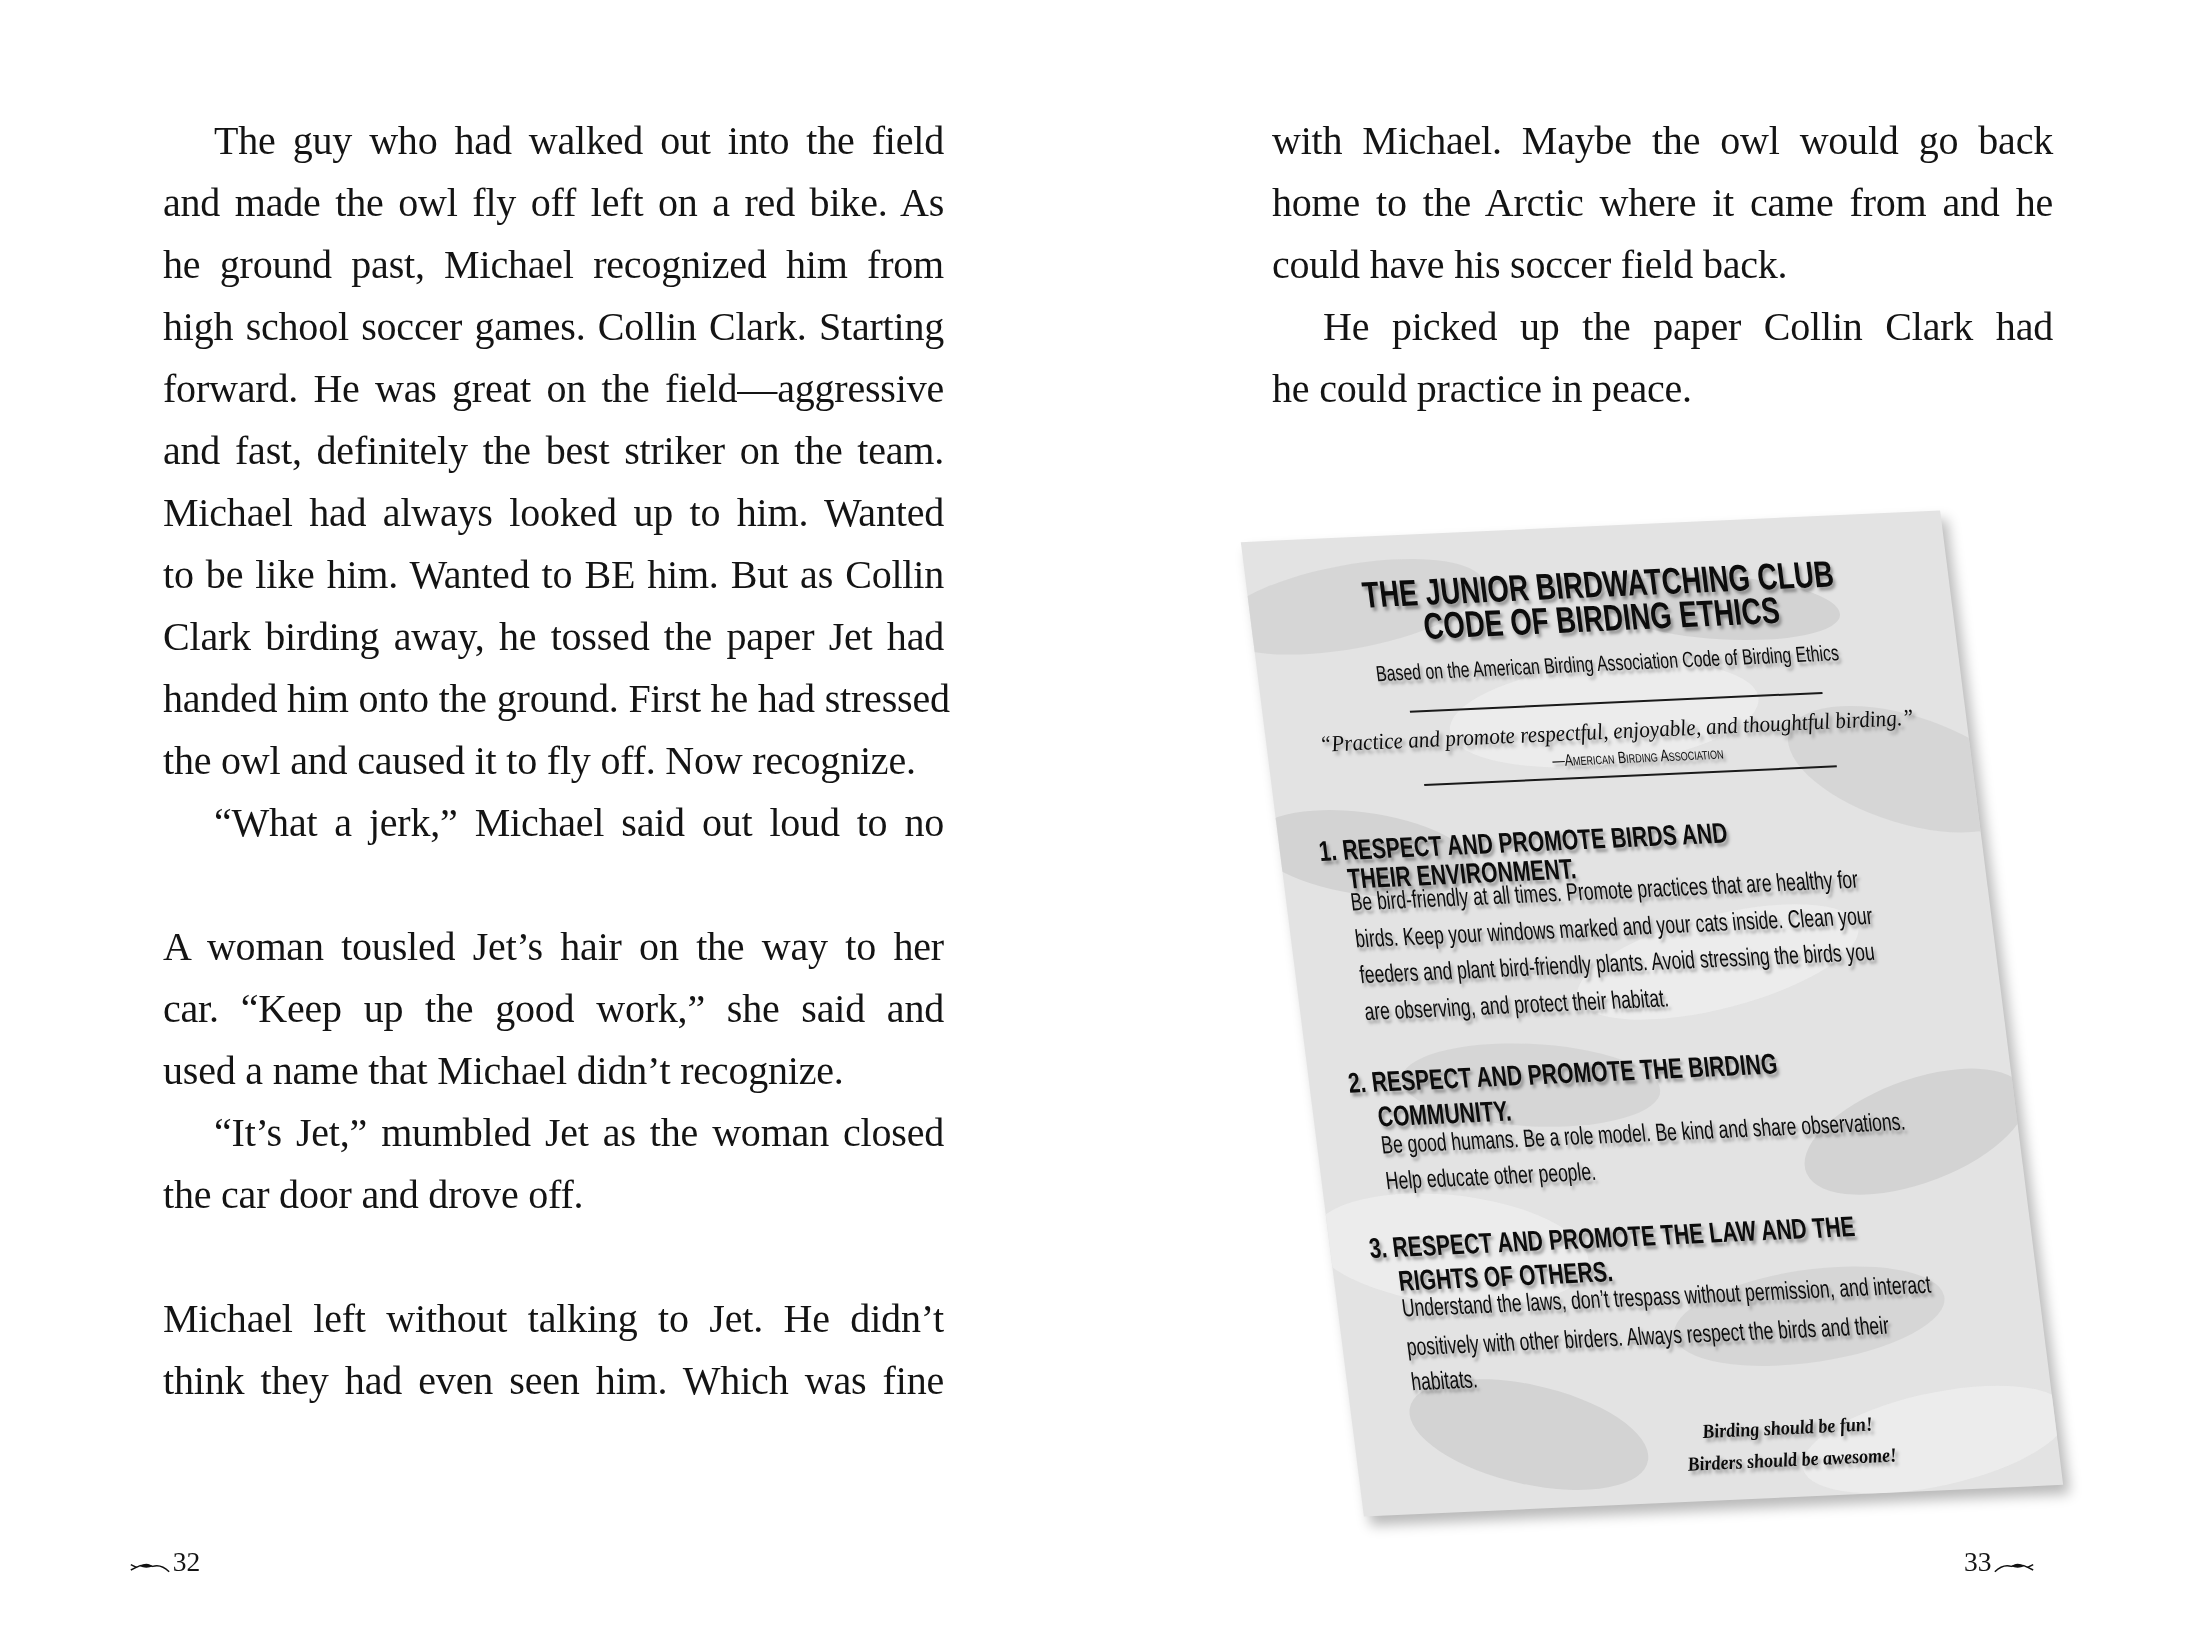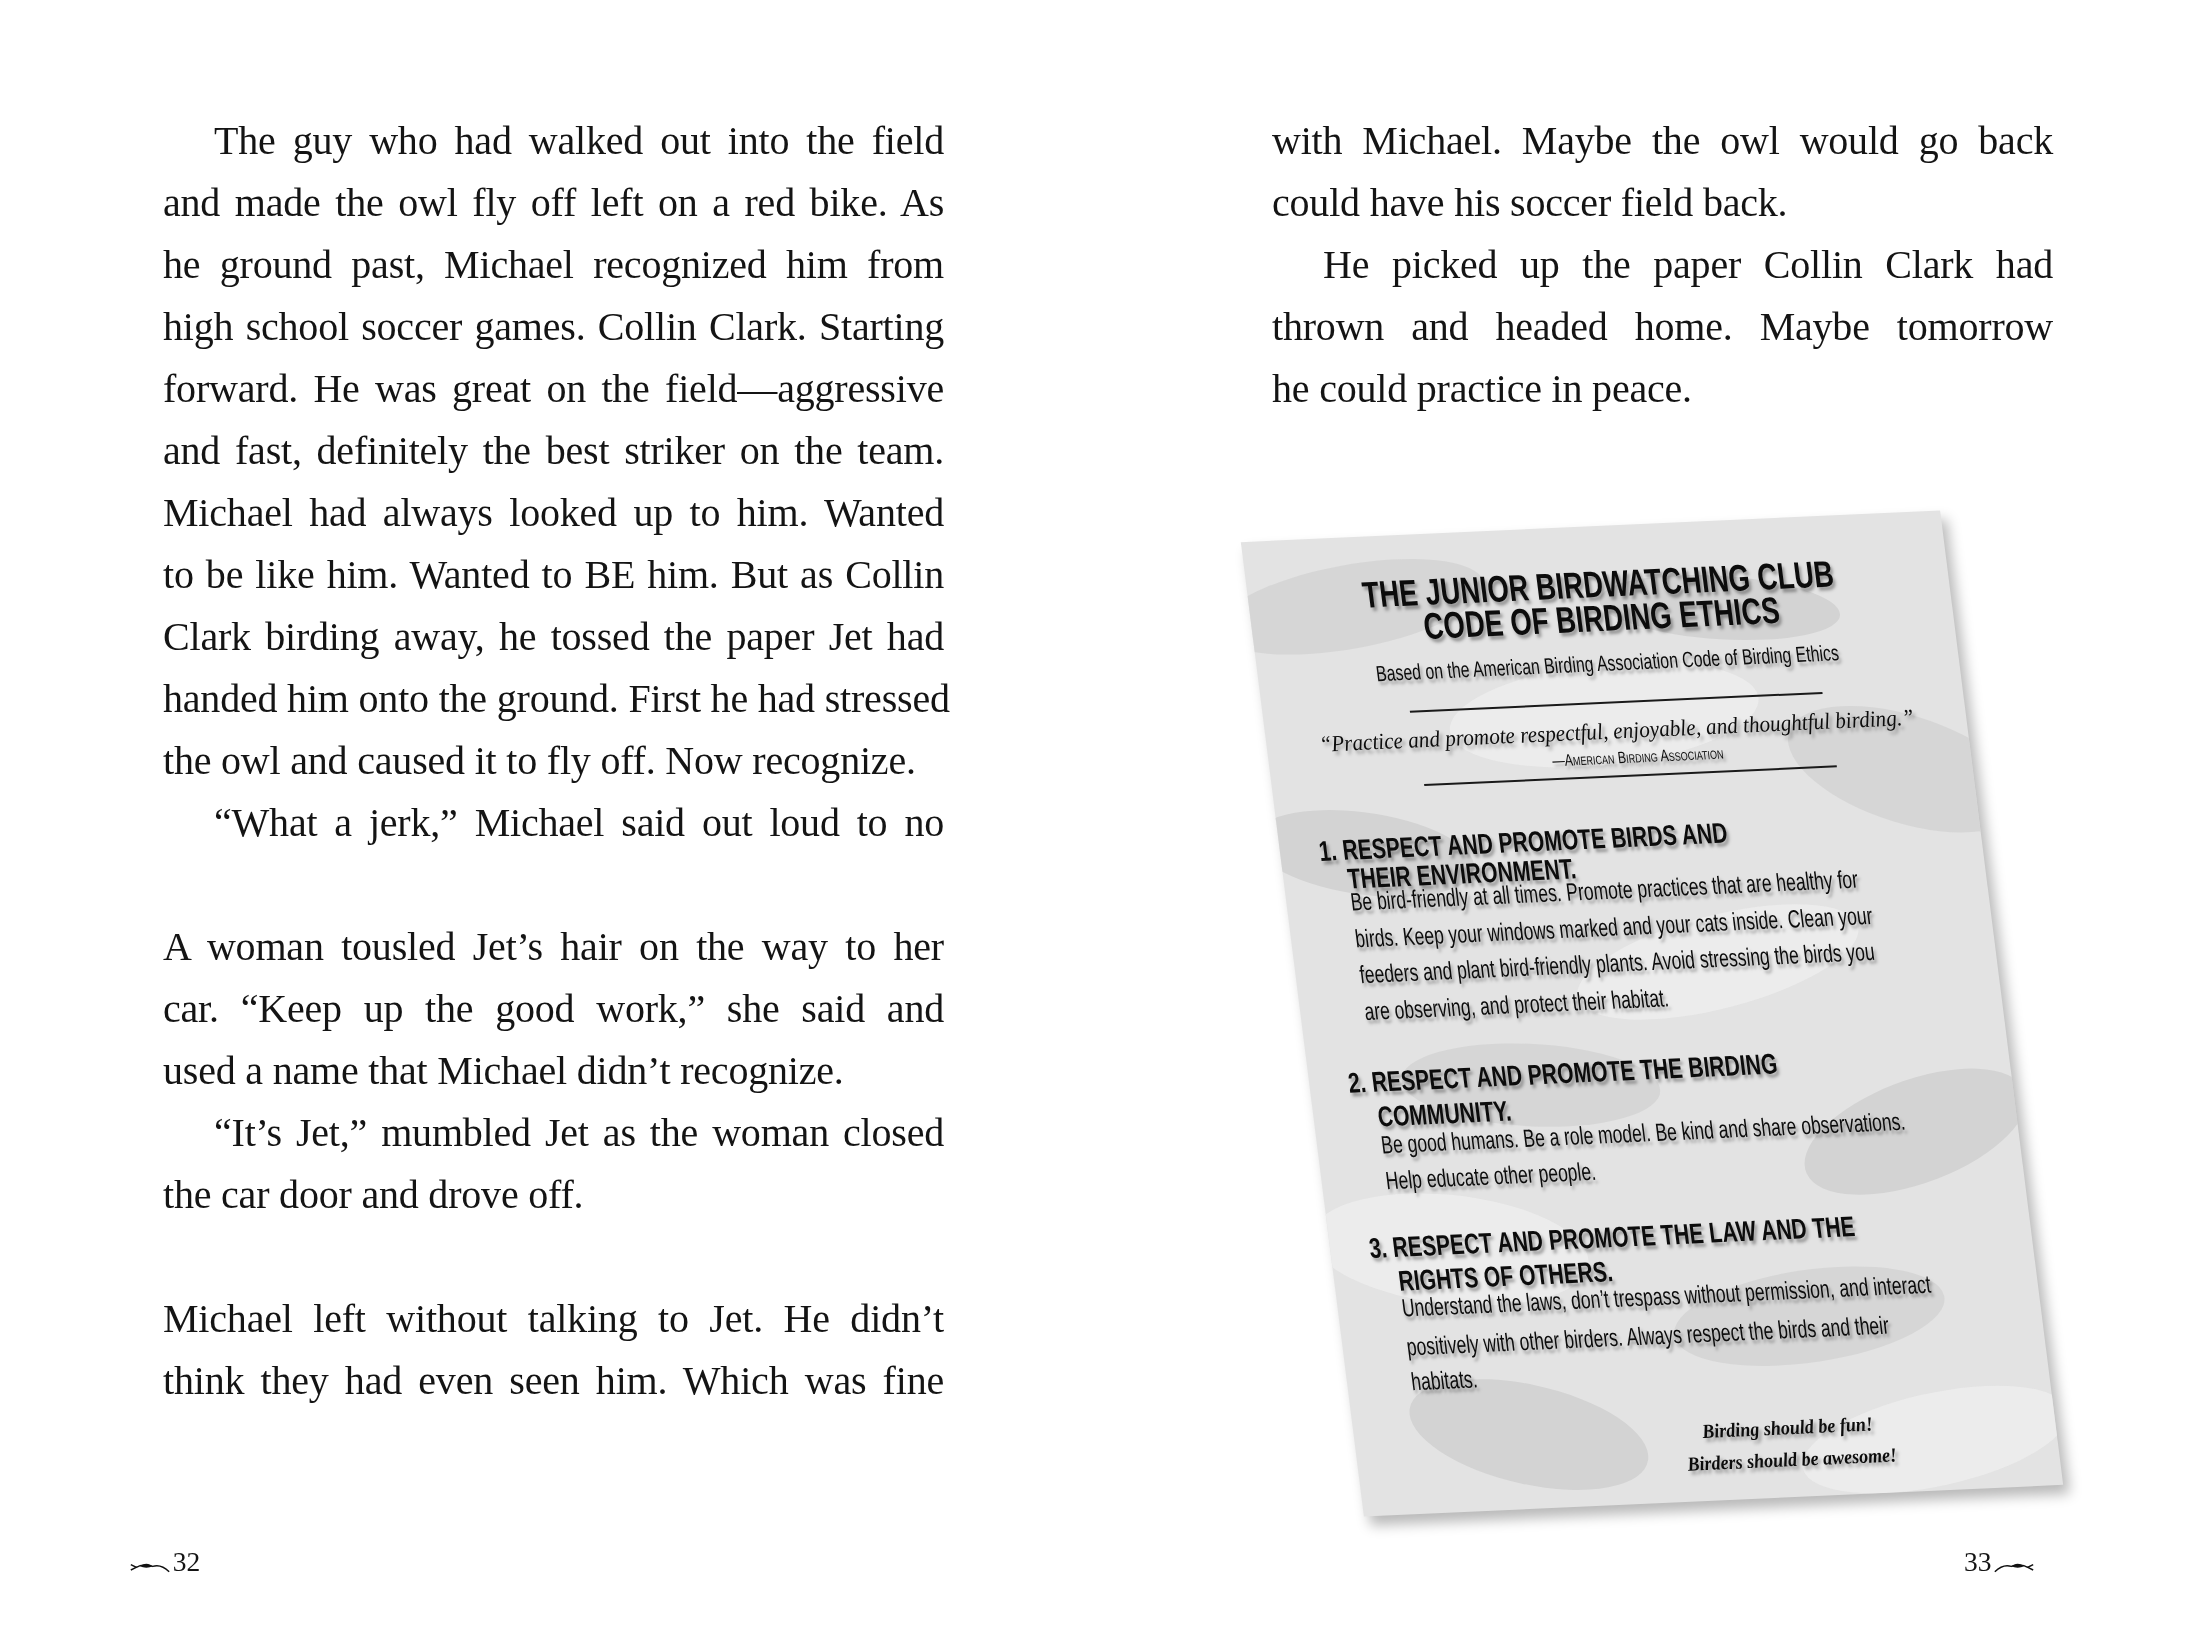--- a/index.html
+++ b/index.html
@@ -93,23 +93,23 @@
   <svg class="bird" viewBox="0 0 46 20">
     <path d="M2 6 L8 9 L2 12 M8 9 C14 5, 20 6, 26 8 C32 6, 38 8, 44 14" stroke="#111" stroke-width="1.6" fill="none"></path>
     <path d="M12 8 C16 4, 22 4, 26 8 C22 10, 16 10, 12 8 Z" fill="#111"></path>
   </svg>
   <span>32</span>
 </div>
 
 <div class="page right">
   <div class="prose">
     <span class="line">with Michael. Maybe the owl would go back</span>
+    <span class="line">home to the Arctic where it came from and he</span>
     <span class="line last">could have his soccer field back.</span>
     <span class="line indent">He picked up the paper Collin Clark had</span>
-    <span class="line">thrown and headed home. Maybe tomorrow</span>
     <span class="line last">he could practice in peace.</span>
   </div>
 </div>
 
 <div class="flyer-wrap">
   <div class="flyer">
     <div class="camo" style="left:-37px;top:27.5px;width:275px;height:83px;transform:rotate(-8deg)"></div>
     <div class="camo d" style="left:349px;top:55px;width:239px;height:64px;transform:rotate(6deg)"></div>
     <div class="camo l" style="left:184px;top:138px;width:312px;height:101px;transform:rotate(-4deg)"></div>
     <div class="camo" style="left:514px;top:202px;width:239px;height:110px;transform:rotate(20deg)"></div>

